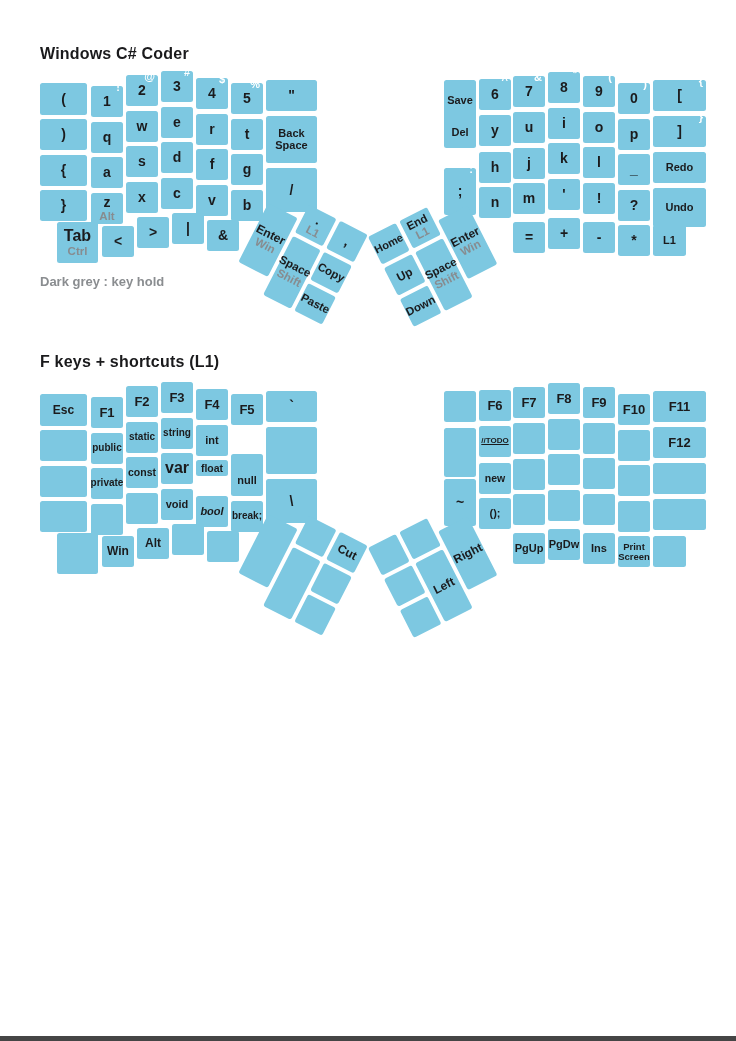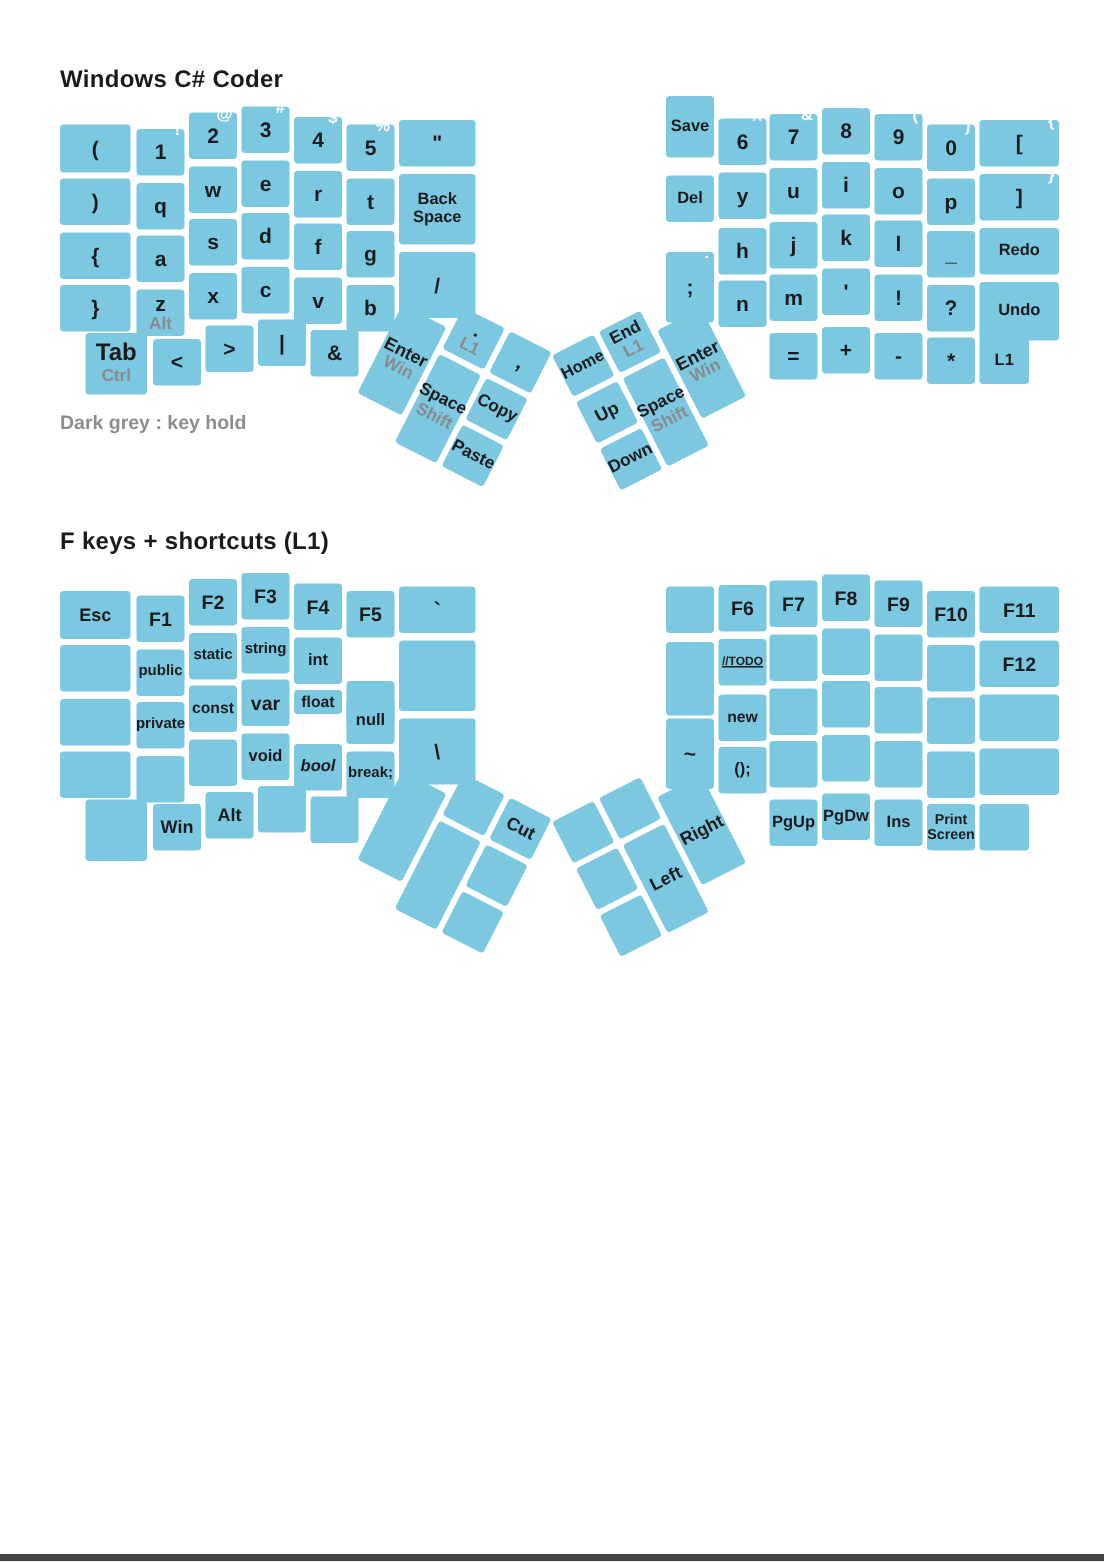--- a/index.html
+++ b/index.html
@@ -121,21 +121,21 @@
         </div>
         <div class="key" style="left: 137px; top: 217px; width: 32px; height: 31px;">
           <span class="tap" style="font-size: 14px;">&gt;</span>
         </div>
         <div class="key" style="left: 172px; top: 213px; width: 32px; height: 31px;">
           <span class="tap" style="font-size: 14px;">|</span>
         </div>
         <div class="key" style="left: 207px; top: 220px; width: 32px; height: 31px;">
           <span class="tap" style="font-size: 14px;">&amp;</span>
         </div>
-        <div class="key" style="left: 444px; top: 64px; width: 32px; height: 41px;">
+        <div class="key" style="left: 444px; top: 80px; width: 32px; height: 41px;">
           <span class="tap" style="font-size: 11px;">Save</span>
         </div>
         <div class="key" style="left: 479px; top: 79px; width: 32px; height: 31px;">
           <span class="tap" style="font-size: 14px;">6</span>
           <span class="sup">^</span>
         </div>
         <div class="key" style="left: 513px; top: 76px; width: 32px; height: 31px;">
           <span class="tap" style="font-size: 14px;">7</span>
           <span class="sup">&amp;</span>
         </div>
@@ -306,21 +306,21 @@
           <span class="tap" style="font-size: 10.5px;">const</span>
         </div>
         <div class="key" style="left: 126px; top: 493px; width: 32px; height: 31px;"></div>
         <div class="key" style="left: 161px; top: 382px; width: 32px; height: 31px;">
           <span class="tap" style="font-size: 13px;">F3</span>
         </div>
         <div class="key" style="left: 161px; top: 418px; width: 32px; height: 31px;">
           <span class="tap" style="font-size: 10px;">string</span>
         </div>
         <div class="key" style="left: 161px; top: 453px; width: 32px; height: 31px;">
-          <span class="tap" style="font-size: 13px;">var</span>
+          <span class="tap" style="font-size: 16px;">var</span>
         </div>
         <div class="key" style="left: 161px; top: 489px; width: 32px; height: 31px;">
           <span class="tap" style="font-size: 11px;">void</span>
         </div>
         <div class="key" style="left: 196px; top: 389px; width: 32px; height: 31px;">
           <span class="tap" style="font-size: 13px;">F4</span>
         </div>
         <div class="key" style="left: 196px; top: 425px; width: 32px; height: 31px;">
           <span class="tap" style="font-size: 11px;">int</span>
         </div>

